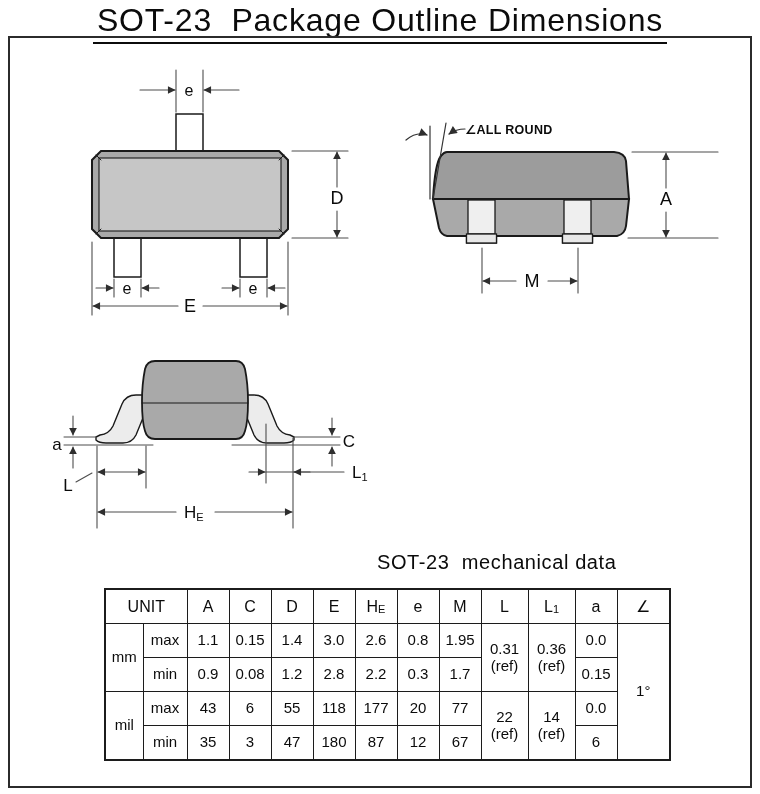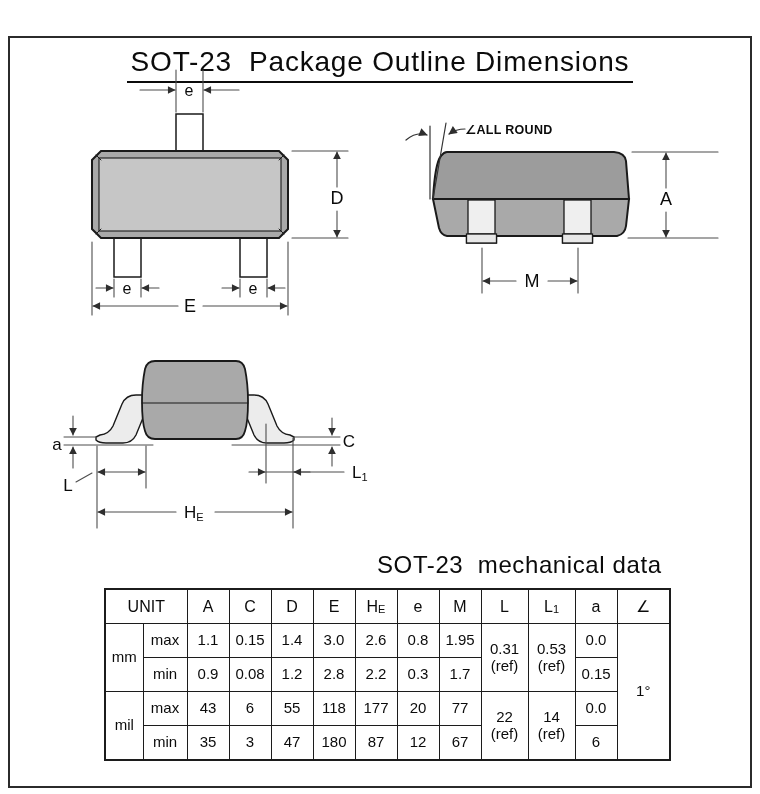--- a/index.html
+++ b/index.html
@@ -1,24 +1,24 @@
 <!DOCTYPE html>
 <html><head>
 <meta charset="utf-8">
 <style>
   html,body{margin:0;padding:0;background:#ffffff;}
   body{width:760px;height:794px;position:relative;overflow:hidden;
        font-family:"Liberation Sans","DejaVu Sans",sans-serif;color:#111;}
   .page-title-wrap{position:absolute;top:2px;left:0;width:760px;text-align:center;}
-  .page-title{display:inline-block;font-size:28px;letter-spacing:.8px;color:#0b0b0b;
-              border-bottom:2px solid #0b0b0b;padding:0 4px 3px 4px;white-space:pre;margin-top:44px;}
+  .page-title{display:inline-block;font-size:32px;letter-spacing:.8px;color:#0b0b0b;
+              border-bottom:2px solid #0b0b0b;padding:0 4px 3px 4px;white-space:pre;}
   .frame{position:absolute;left:8px;top:36px;width:744px;height:752px;
          border:2px solid #2b2b2b;box-sizing:border-box;background:transparent;}
   svg.drawing{position:absolute;left:0;top:0;}
-  .tbl-title{position:absolute;left:377px;top:551px;font-size:24px;letter-spacing:.6px;
+  .tbl-title{position:absolute;left:377px;top:551px;font-size:20px;letter-spacing:.6px;
              color:#0b0b0b;white-space:pre;}
   table.mech{position:absolute;left:104px;top:588px;border-collapse:collapse;
              table-layout:fixed;border:2px solid #1c1c1c;background:#fff;}
   table.mech td,table.mech th{border:1px solid #1c1c1c;text-align:center;vertical-align:middle;
              padding:0;font-weight:400;font-size:15px;color:#0b0b0b;height:33px;line-height:1.1;}
   table.mech th{font-size:16px;}
   .subsc{font-size:11px;vertical-align:-1px;}
   .refcell div{font-size:15px;}
   text{font-family:"Liberation Sans","DejaVu Sans",sans-serif;fill:#0b0b0b;}
 </style>
@@ -237,21 +237,21 @@
     <td>1.4</td>
     <td>3.0</td>
     <td>2.6</td>
     <td>0.8</td>
     <td>1.95</td>
     <td rowspan="2" class="refcell">
       <div>0.31</div>
           <div>(ref)</div>
     </td>
     <td rowspan="2" class="refcell">
-      <div>0.53</div>
+      <div>0.36</div>
           <div>(ref)</div>
     </td>
     <td>0.0</td>
     <td rowspan="4">1°</td>
   </tr>
   <tr>
     <td>min</td>
     <td>0.9</td>
     <td>0.08</td>
     <td>1.2</td>

